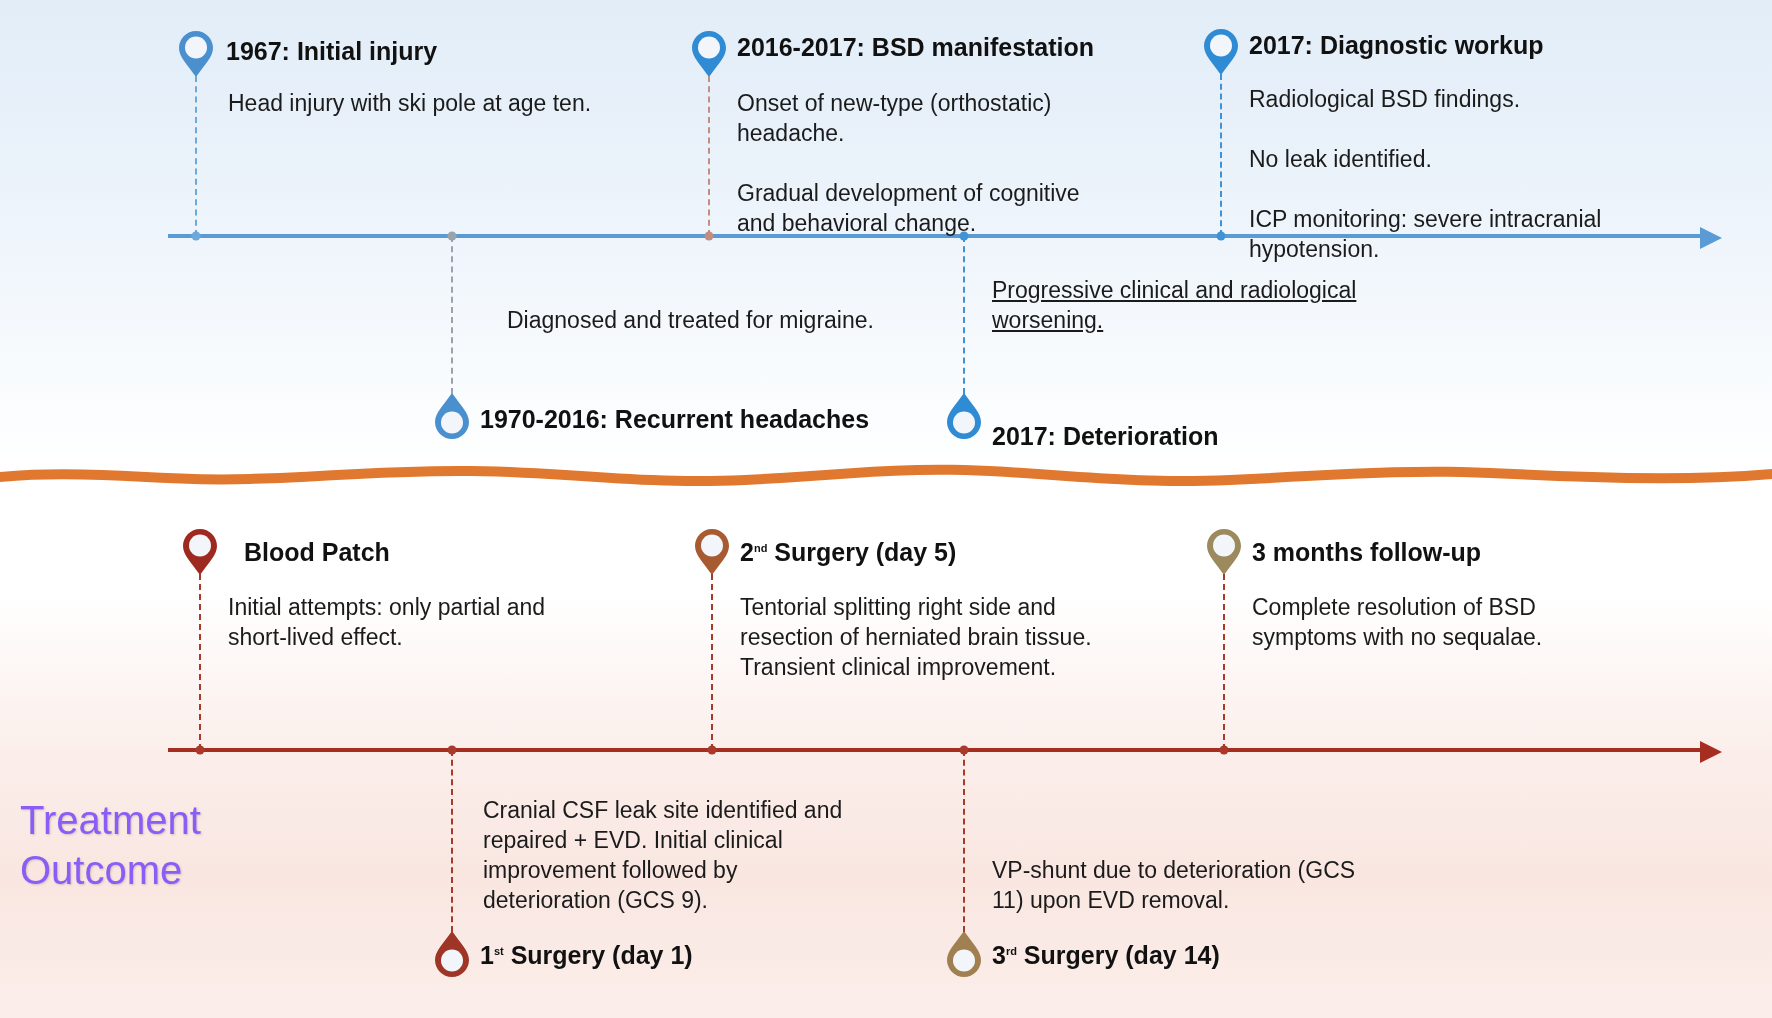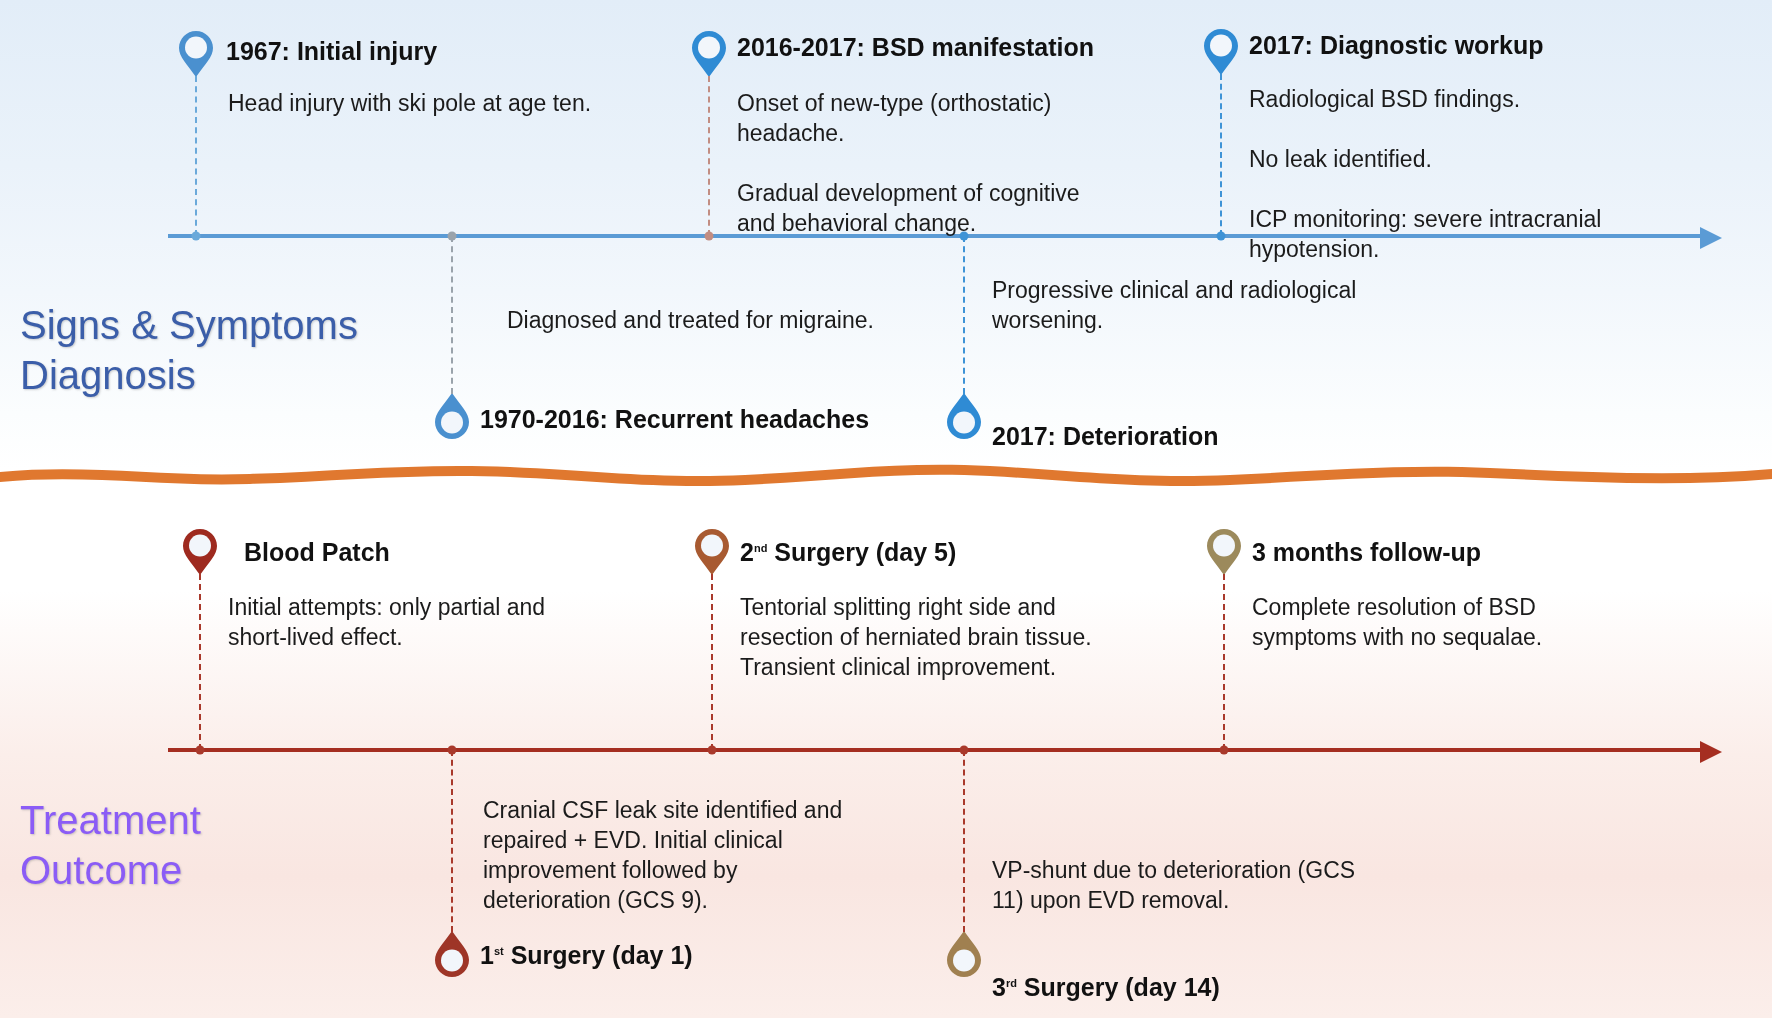--- a/index.html
+++ b/index.html
@@ -80,22 +80,20 @@
              C 1400,19 1320,26 1230,30 C 1140,34 1080,26 990,21 C 900,16 830,26 745,30
              C 660,34 600,26 510,22 C 420,18 340,26 250,29 C 160,32 90,19 0,27 Z" fill="#e0782f"></path>
   </svg>
 
   <div class="axis" id="axis-top" style="background: rgb(91, 155, 213);"></div>
   <div class="arrow-head" id="arrow-top" style="border-left-color: rgb(91, 155, 213);"></div>
 
   <div class="axis" id="axis-bottom" style="background: rgb(165, 46, 33);"></div>
   <div class="arrow-head" id="arrow-bottom" style="border-left-color: rgb(165, 46, 33);"></div>
 
-  <div class="section-caption" id="caption-top" style="color: rgb(59, 94, 169);">Signs &amp; Symptoms
-Diagnosis</div>
   <div class="section-caption" id="caption-bottom" style="color: #8b5cf6;">Treatment
 Outcome</div>
 
   <div id="layer">
       <div class="pin" style="left: 196px; top: 30px;">
         <svg viewBox="0 0 36 48" xmlns="http://www.w3.org/2000/svg">
           <path d="M18 1 C 8.6 1 1 8.6 1 18 C 1 27 9 34 18 47 C 27 34 35 27 35 18 C 35 8.6 27.4 1 18 1 Z" fill="#4a90cf"></path>
           <circle cx="18" cy="17.5" r="11" fill="#f2f6fb"></circle>
         </svg>
       </div>
@@ -144,21 +142,21 @@
       <div class="evt-body" style="left: 483px; top: 305px; width: 430px; margin-left: 24px;">Diagnosed and treated for migraine.</div>
       <div class="pin" style="left: 964px; top: 392px;">
         <svg viewBox="0 0 36 48" xmlns="http://www.w3.org/2000/svg" style="transform:rotate(180deg)">
           <path d="M18 1 C 8.6 1 1 8.6 1 18 C 1 27 9 34 18 47 C 27 34 35 27 35 18 C 35 8.6 27.4 1 18 1 Z" fill="#2f8bd4"></path>
           <circle cx="18" cy="17.5" r="11" fill="#f2f6fb"></circle>
         </svg>
       </div>
       <div class="connector" style="left: 964px; top: 236px; height: 158px; border-left-color: rgb(62, 147, 214);"></div>
       <div class="node-dot" style="left: 964px; top: 236px; background: rgb(62, 147, 214);"></div>
       <div class="evt-title" style="left: 992px; top: 404px; margin-top: 17px;">2017: Deterioration</div>
-      <div class="evt-body" style="left: 992px; top: 275px; width: 440px;">Progressive clinical and radiological
+      <div class="evt-body" style="left: 992px; top: 275px; width: 440px; text-decoration: underline;">Progressive clinical and radiological
 worsening.</div>
       <div class="pin" style="left: 200px; top: 528px;">
         <svg viewBox="0 0 36 48" xmlns="http://www.w3.org/2000/svg">
           <path d="M18 1 C 8.6 1 1 8.6 1 18 C 1 27 9 34 18 47 C 27 34 35 27 35 18 C 35 8.6 27.4 1 18 1 Z" fill="#9e2a1f"></path>
           <circle cx="18" cy="17.5" r="11" fill="#f2f6fb"></circle>
         </svg>
       </div>
       <div class="connector" style="left: 200px; top: 574px; height: 176px; border-left-color: rgb(169, 57, 43);"></div>
       <div class="node-dot" style="left: 200px; top: 750px; background: rgb(169, 57, 43);"></div>
       <div class="evt-title" style="left: 244px; top: 537px;">Blood Patch</div>
@@ -201,18 +199,18 @@
 improvement followed by
 deterioration (GCS 9).</div>
       <div class="pin" style="left: 964px; top: 930px;">
         <svg viewBox="0 0 36 48" xmlns="http://www.w3.org/2000/svg" style="transform:rotate(180deg)">
           <path d="M18 1 C 8.6 1 1 8.6 1 18 C 1 27 9 34 18 47 C 27 34 35 27 35 18 C 35 8.6 27.4 1 18 1 Z" fill="#a08050"></path>
           <circle cx="18" cy="17.5" r="11" fill="#f2f6fb"></circle>
         </svg>
       </div>
       <div class="connector" style="left: 964px; top: 750px; height: 182px; border-left-color: rgb(169, 57, 43);"></div>
       <div class="node-dot" style="left: 964px; top: 750px; background: rgb(169, 57, 43);"></div>
-      <div class="evt-title" style="left: 992px; top: 940px; margin-top: 32px;"><span>3</span><sup>rd</sup><span> Surgery (day 14)</span></div>
+      <div class="evt-title" style="left: 992px; top: 940px;"><span>3</span><sup>rd</sup><span> Surgery (day 14)</span></div>
       <div class="evt-body" style="left: 992px; top: 855px; width: 430px;">VP-shunt due to deterioration (GCS
 11) upon EVD removal.</div>
     </div>
 
 </div>
 
 </body></html>

